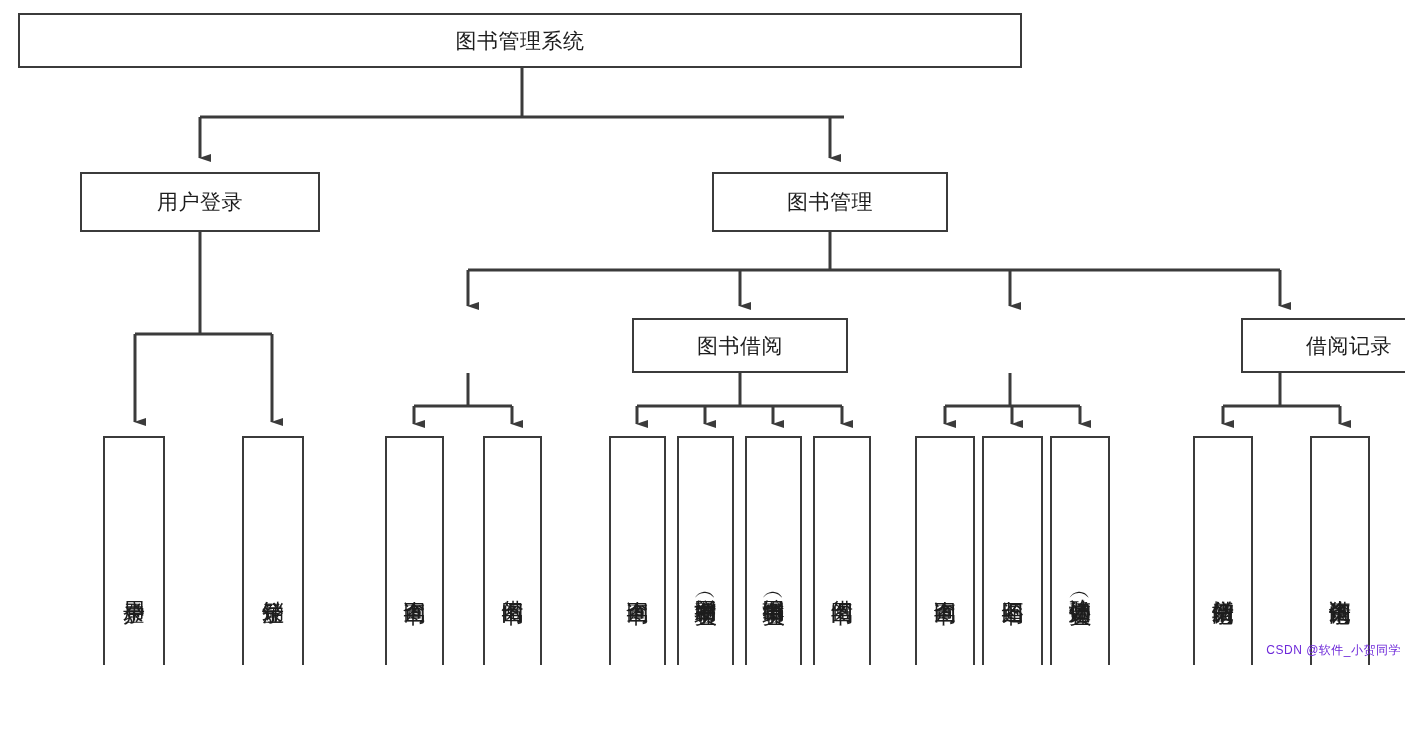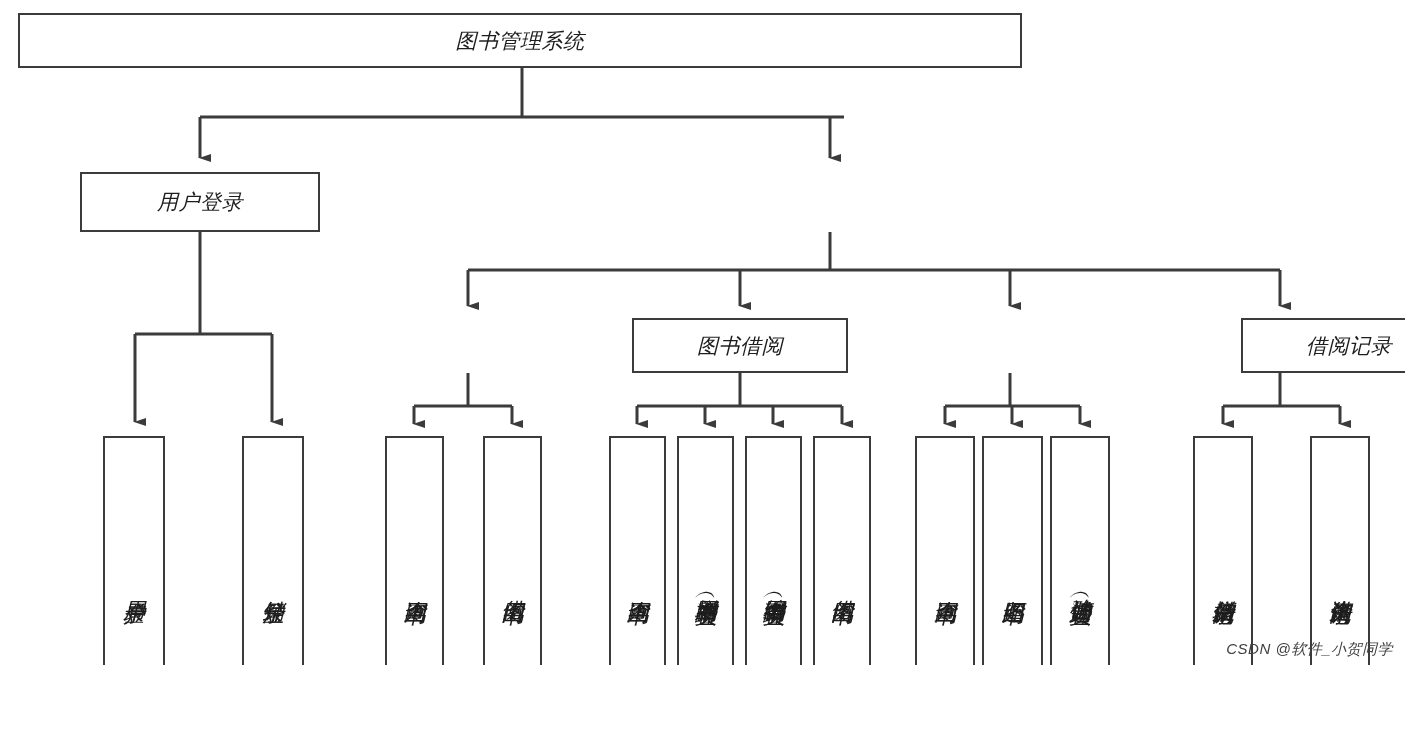--- a/index.html
+++ b/index.html
@@ -10,21 +10,20 @@
   }
   body {
     font-family: "Liberation Sans", "DejaVu Sans", sans-serif;
   }
   #diagram {
     position: relative;
     width: 1405px;
     height: 665px;
     background: #ffffff;
     overflow: hidden;
-    font-style: italic;
   }
   #svg-layer {
     position: absolute;
     left: 0;
     top: 0;
     width: 1405px;
     height: 747px;
   }
   .node {
     position: absolute;
@@ -54,24 +53,24 @@
     text-align: center;
   }
   .node.vert .label {
     writing-mode: vertical-rl;
     text-orientation: upright;
     display: block;
     white-space: nowrap;
   }
   .watermark {
     position: absolute;
-    right: 12px;
+    right: 4px;
     bottom: 6px;
-    font-size: 15px;
-    color: #404040;
+    font-size: 12px;
+    color: #6d28d9;
     z-index: 5;
     white-space: nowrap;
     letter-spacing: 0.5px;
   }
 </style>
 </head>
 <body>
 
 <div id="diagram">
 
@@ -125,20 +124,23 @@
     </g>
   </svg>
 
   <div class="node horiz" style="left:18px; top:13px; width:1004px; height:55px;">
     <span class="label">图书管理系统</span>
   </div>
 
   <div class="node horiz" style="left:80px; top:172px; width:240px; height:60px;">
     <span class="label">用户登录</span>
   </div>
+  <div class="node horiz" style="left:712px; top:172px; width:236px; height:60px;">
+    <span class="label">图书管理</span>
+  </div>
 
   <div class="node horiz" style="left:632px; top:318px; width:216px; height:55px;text-align:center;">
     <span class="label">图书借阅</span>
   </div>
   <div class="node horiz" style="left:1241px; top:318px; width:216px; height:55px;">
     <span class="label">借阅记录</span>
   </div>
 
   <div class="node vert" style="left:103px; top:436px; width:62px; height:298px;">
     <span class="label">用户登录</span>

